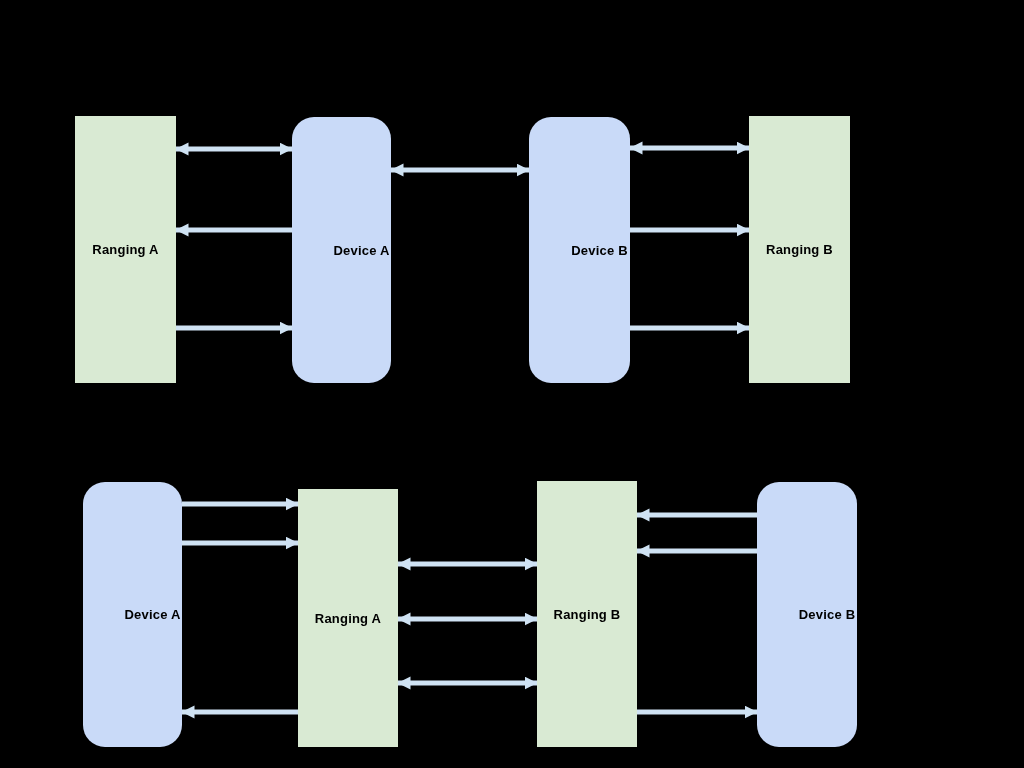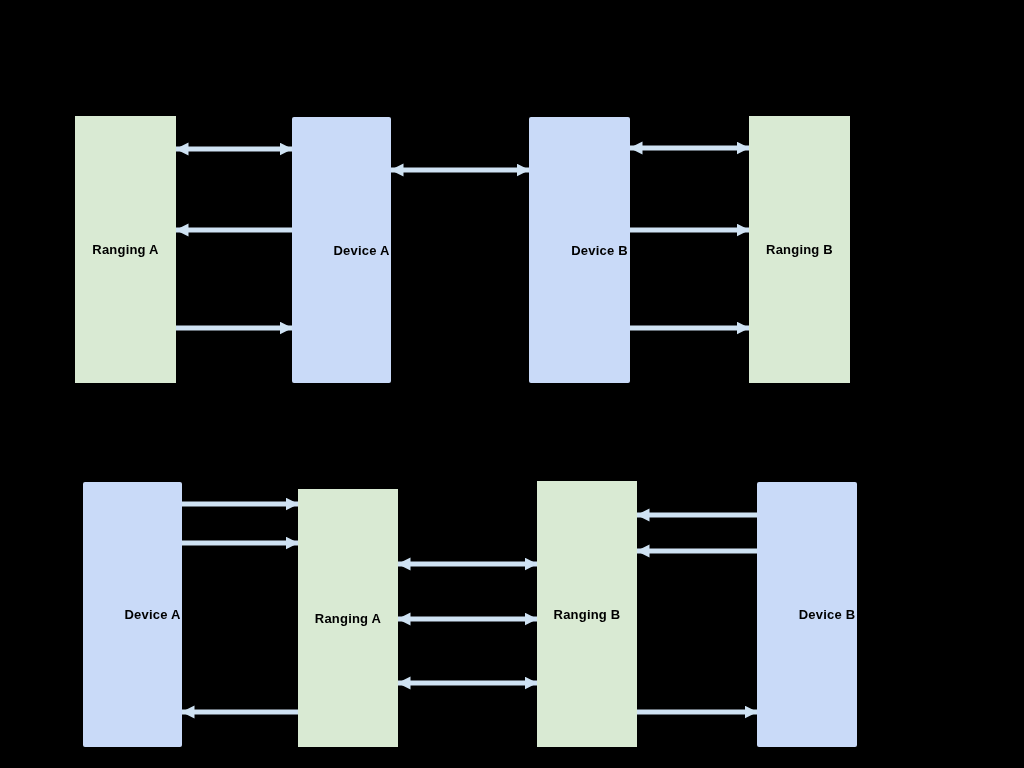--- a/index.html
+++ b/index.html
@@ -28,21 +28,21 @@
     display: flex;
     align-items: center;
     justify-content: center;
     box-sizing: border-box;
     text-align: center;
   }
   .node.ranging {
     border-radius: 0;
   }
   .node.device {
-    border-radius: 2px;
+    border-radius: 22px;
     padding-left: 40px;
   }
   .node .label {
     font-size: 13px;
     font-weight: bold;
     color: #000;
     letter-spacing: 0.2px;
   }
 </style>
 </head>

